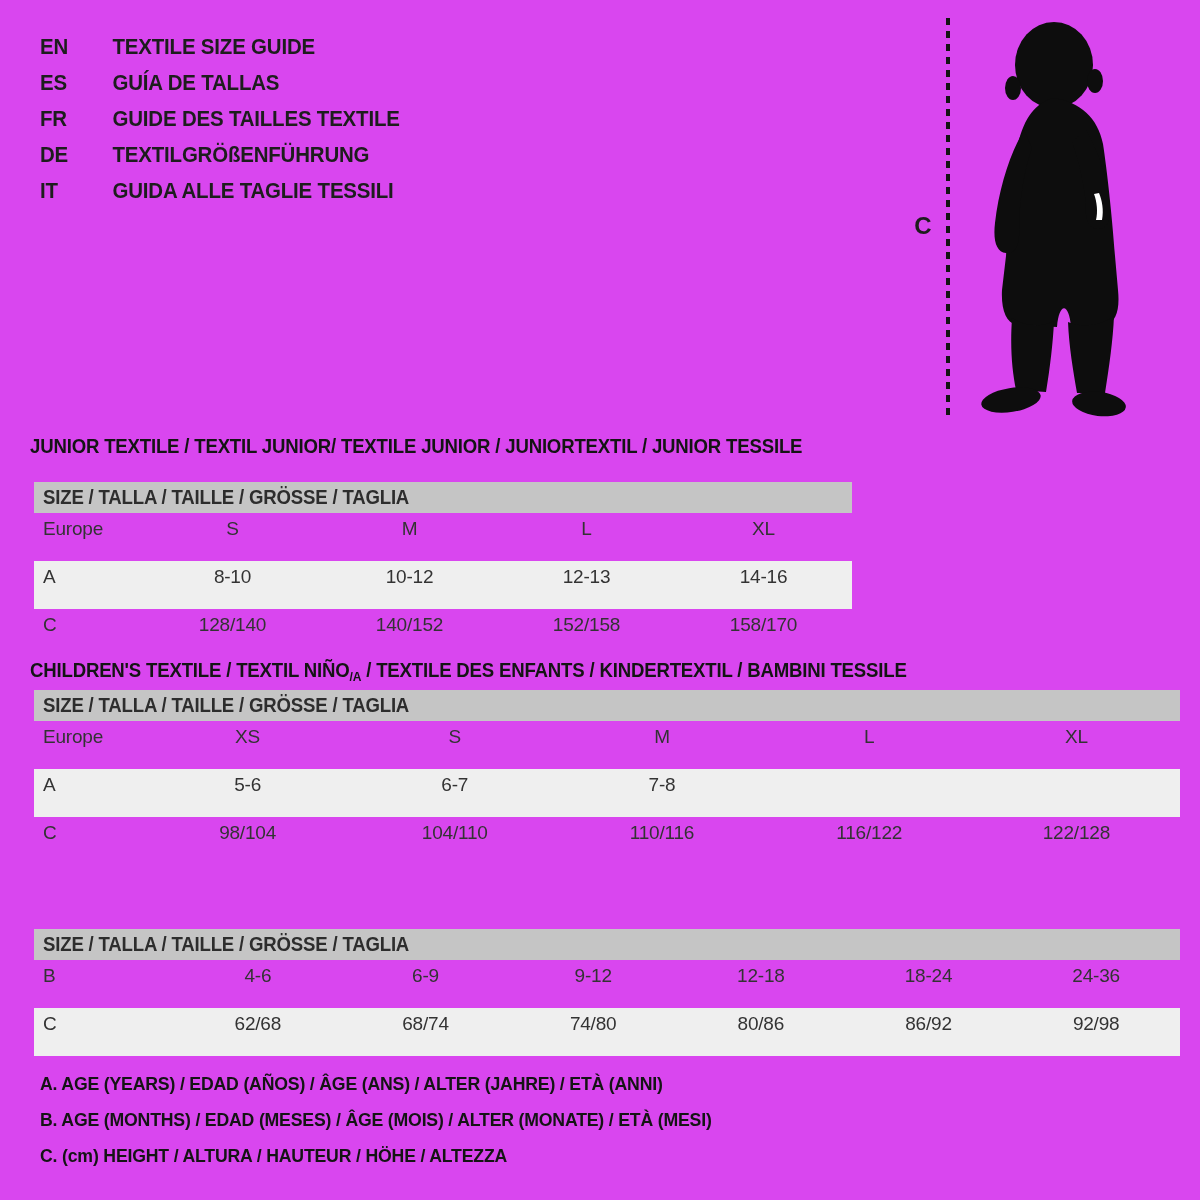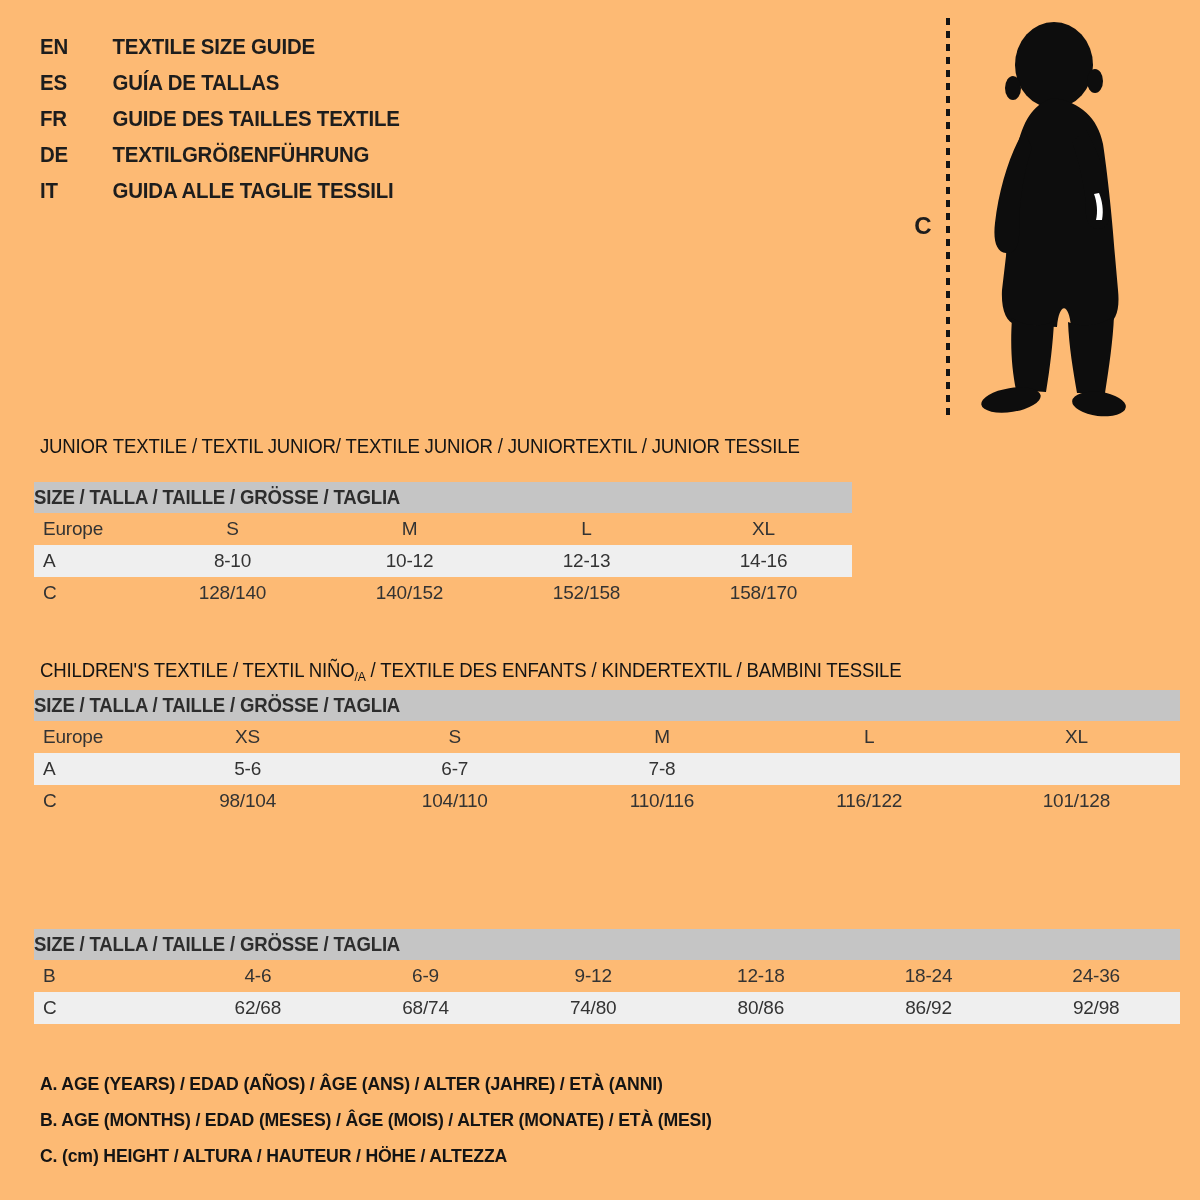--- a/index.html
+++ b/index.html
@@ -5,21 +5,21 @@
   :root{
     --table-header-bg:#c5c5c5;
     --row-stripe-bg:#efefef;
     --ink:#1d1d1d;
     --cell-ink:#333333;
   }
   *{box-sizing:border-box;}
   html,body{margin:0;padding:0;background:#ffffff;}
   body{font-family:"Liberation Sans","DejaVu Sans",sans-serif;color:var(--ink);}
   .canvas{
-    position:relative;width:1200px;height:1200px;background:#fdba74;overflow:hidden;
+    position:relative;width:1200px;height:1200px;background:#d946ef;overflow:hidden;
   }
   
   .squeeze{transform:scaleX(0.93);transform-origin:0 0;display:block;white-space:nowrap;}
   .squeeze-in{transform:scaleX(0.93);transform-origin:0 50%;display:inline-block;white-space:nowrap;}
 
   
   .lang-list{position:absolute;left:40px;top:29px;}
   .lang-row{display:flex;line-height:36px;font-size:22px;font-weight:bold;letter-spacing:-0.2px;}
   .lang-code{width:78px;flex:0 0 78px;}
   .lang-label{white-space:nowrap;}
@@ -27,30 +27,30 @@
   
   .measure-line{
     position:absolute;left:946px;top:18px;width:4px;height:398px;
     background:repeating-linear-gradient(to bottom,#141414 0 7px,transparent 7px 13px);
   }
   .measure-label{position:absolute;left:908px;top:212px;width:30px;text-align:center;
     font-size:24px;font-weight:bold;}
   .toddler{position:absolute;left:966px;top:18px;width:174px;height:400px;}
 
   
-  .section-title{position:absolute;left:40px;font-size:20px;font-weight:normal;letter-spacing:-0.2px;color:#141414;}
+  .section-title{position:absolute;left:30px;font-size:20px;font-weight:bold;letter-spacing:-0.2px;color:#141414;}
   .section-title .sub{font-size:13px;vertical-align:-4px;}
 
   
   .size-table{position:absolute;left:34px;}
   .size-bar{
     height:31px;line-height:31px;background:var(--table-header-bg);
-    font-size:20px;font-weight:bold;color:#2d2d2d;letter-spacing:-0.2px;
+    padding-left:9px;font-size:20px;font-weight:bold;color:#2d2d2d;letter-spacing:-0.2px;
   }
-  .trow{display:grid;height:32px;line-height:31px;font-size:19px;color:var(--cell-ink);letter-spacing:-0.2px;}
+  .trow{display:grid;height:48px;line-height:31px;font-size:19px;color:var(--cell-ink);letter-spacing:-0.2px;}
   .trow.shaded{background:var(--row-stripe-bg);}
   .cols4{grid-template-columns:110px repeat(4,1fr);}
   .cols5{grid-template-columns:110px repeat(5,1fr);}
   .cols6{grid-template-columns:140px repeat(6,1fr);}
   .tlabel{padding-left:9px;text-align:left;}
   .tcell{text-align:center;}
 
   
   .legend{position:absolute;left:40px;top:1066px;}
   .legend-line{line-height:36px;font-size:19px;font-weight:bold;letter-spacing:-0.2px;color:#141414;white-space:nowrap;}
@@ -151,21 +151,21 @@
       <div class="tcell">5-6</div>
       <div class="tcell">6-7</div>
       <div class="tcell">7-8</div>
     </div>
     <div class="trow cols5">
       <div class="tlabel">C</div>
       <div class="tcell">98/104</div>
       <div class="tcell">104/110</div>
       <div class="tcell">110/116</div>
       <div class="tcell">116/122</div>
-      <div class="tcell">101/128</div>
+      <div class="tcell">122/128</div>
     </div>
   </div>
 
   <div class="size-table" style="top:929px;width:1146px;">
     <div class="size-bar">
       <span class="squeeze-in">SIZE / TALLA / TAILLE / GRÖSSE / TAGLIA</span>
     </div>
     <div class="trow cols6">
       <div class="tlabel">B</div>
       <div class="tcell">4-6</div>

